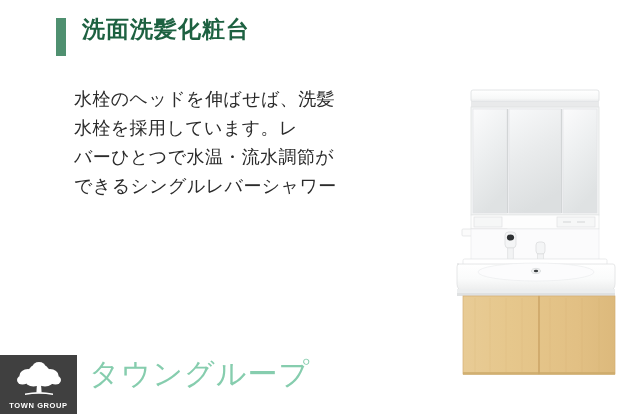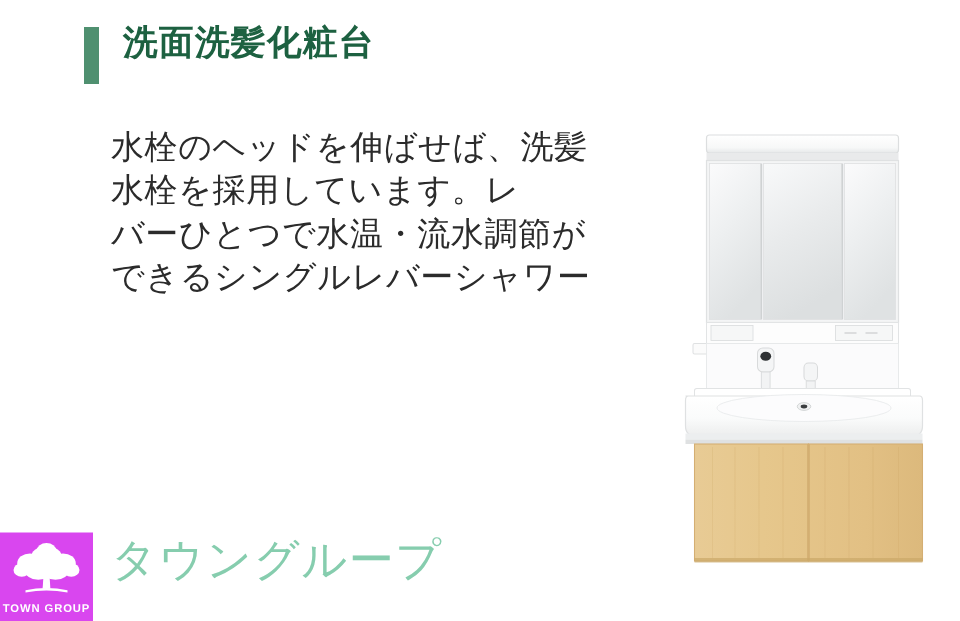--- a/index.html
+++ b/index.html
@@ -42,21 +42,21 @@
   }
 
   
   #description {
     position: absolute;
     left: 74px;
     top: 84px;
     width: 352px;
   }
   .desc-line {
-    font-size: 22px;
+    font-size: 18px;
     line-height: 29px;
     color: #2b2b2b;
     letter-spacing: 0.4px;
     white-space: nowrap;
   }
 
   
   #product-photo {
     position: absolute;
     left: 449px;
@@ -71,23 +71,23 @@
   #footer-logo {
     position: absolute;
     left: 0;
     top: 355px;
     width: 640px;
     height: 59px;
     display: flex;
     align-items: flex-start;
   }
   #logo-mark {
-    width: 62px;
+    width: 77px;
     height: 59px;
-    background: #d946ef;
+    background: #404040;
     position: relative;
     flex: 0 0 auto;
     overflow: hidden;
   }
   #logo-mark .tree-wrap {
     position: absolute;
     left: 50%;
     top: 4px;
     transform: translateX(-50%);
   }

